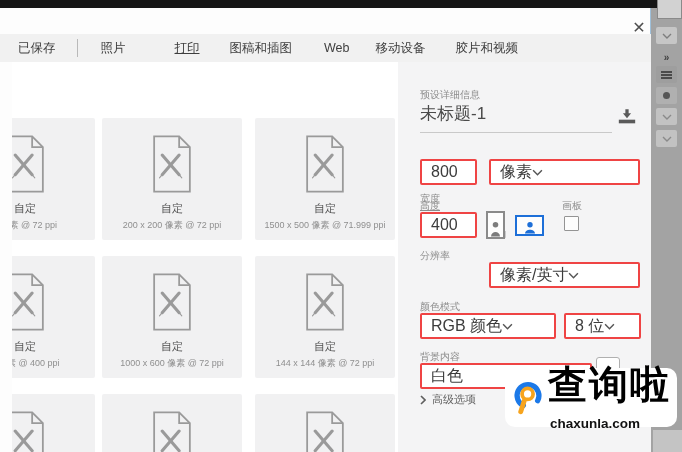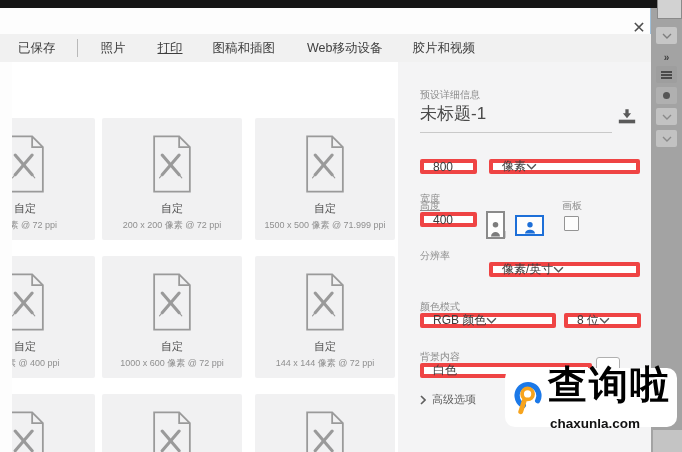--- a/index.html
+++ b/index.html
@@ -34,21 +34,21 @@
   .card-title { font-size:11px; color:#4f4f4f; margin-top:2px; }
   .card-sub { font-size:9px; color:#8f8f8f; margin-top:3px; white-space:nowrap; }
   .vscroll { position:absolute; left:393px; top:8px; width:4px; height:175px; background:#b3b3b3; border-radius:2px; }
 
   
   .right-panel { position:absolute; left:398px; top:54px; width:253px; height:390px; background:#f4f4f5; }
   .rp-label { position:absolute; font-size:10px; color:#8c8c8c; }
   .doc-title { position:absolute; left:22px; top:40px; font-size:17px; color:#4a4a4a; }
   .title-underline { position:absolute; left:22px; top:70px; width:192px; height:1px; background:#c9c9c9; }
   .save-icon { position:absolute; left:219px; top:46px; cursor:pointer; }
-  .tb { position:absolute; height:15px; background:#fff; border:4px solid #ef4444; border-radius:2px; font-size:12px; color:#3c3c3c; display:flex; align-items:center; padding-left:9px; }
+  .tb { position:absolute; height:26px; background:#fff; border:2px solid #ef4444; border-radius:2px; font-size:16px; color:#3c3c3c; display:flex; align-items:center; padding-left:9px; }
   .dd { justify-content:flex-start; padding-right:9px; cursor:pointer; }
   .orient-btn { position:absolute; background:#fdfdfd; display:flex; align-items:flex-end; justify-content:center; cursor:pointer; }
   .orient-portrait { border:2px solid #8a8a8a; }
   .orient-landscape { border:2px solid #1d6fd8; }
   .checkbox { position:absolute; width:15px; height:15px; background:#fdfdfd; border:1.5px solid #949494; border-radius:1px; cursor:pointer; }
   .advanced { position:absolute; left:22px; top:330px; font-size:11px; color:#5f5f5f; display:flex; align-items:center; gap:6px; cursor:pointer; }
 
   
   .watermark { position:absolute; left:505px; top:368px; width:172px; height:59px; background:#fff; border-radius:10px; display:flex; align-items:center; padding:4px 6px; z-index:50; }
   .wm-text { margin-left:3px; line-height:1; }
@@ -89,24 +89,24 @@
   <div class="bg-corner-tab"></div>
 
   <div class="dialog">
 
     <div class="close-btn">✕</div>
 
     <div class="tab-bar">
       <div class="tab" style="margin-left:18px;">已保存</div>
       <div class="tab-divider" style="margin-left:21px;"></div>
       <div class="tab" style="margin-left:23px;">照片</div>
-      <div class="tab" style="margin-left:32px;text-decoration:underline;">打印</div>
+      <div class="tab" style="margin-left:49px;text-decoration:underline;">打印</div>
       <div class="tab" style="margin-left:30px;">图稿和插图</div>
       <div class="tab" style="margin-left:32px;">Web</div>
-      <div class="tab" style="font-family:Liberation Serif, serif;">移动设备</div>
+      <div class="tab" style="margin-left:26px;font-family:Liberation Serif, serif;">移动设备</div>
       <div class="tab" style="margin-left:30px;">胶片和视频</div>
     </div>
 
     <div class="left-area">
 
       <div class="card" style="left:-57px; top:56px;">
         <svg width="50" height="62" viewBox="0 0 56 68">
             <g fill="none" stroke="#9a9a9a" stroke-width="2">
               <path d="M8 3 H36 L48 15 V65 H8 Z"></path>
               <path d="M36 3 V15 H48"></path>

